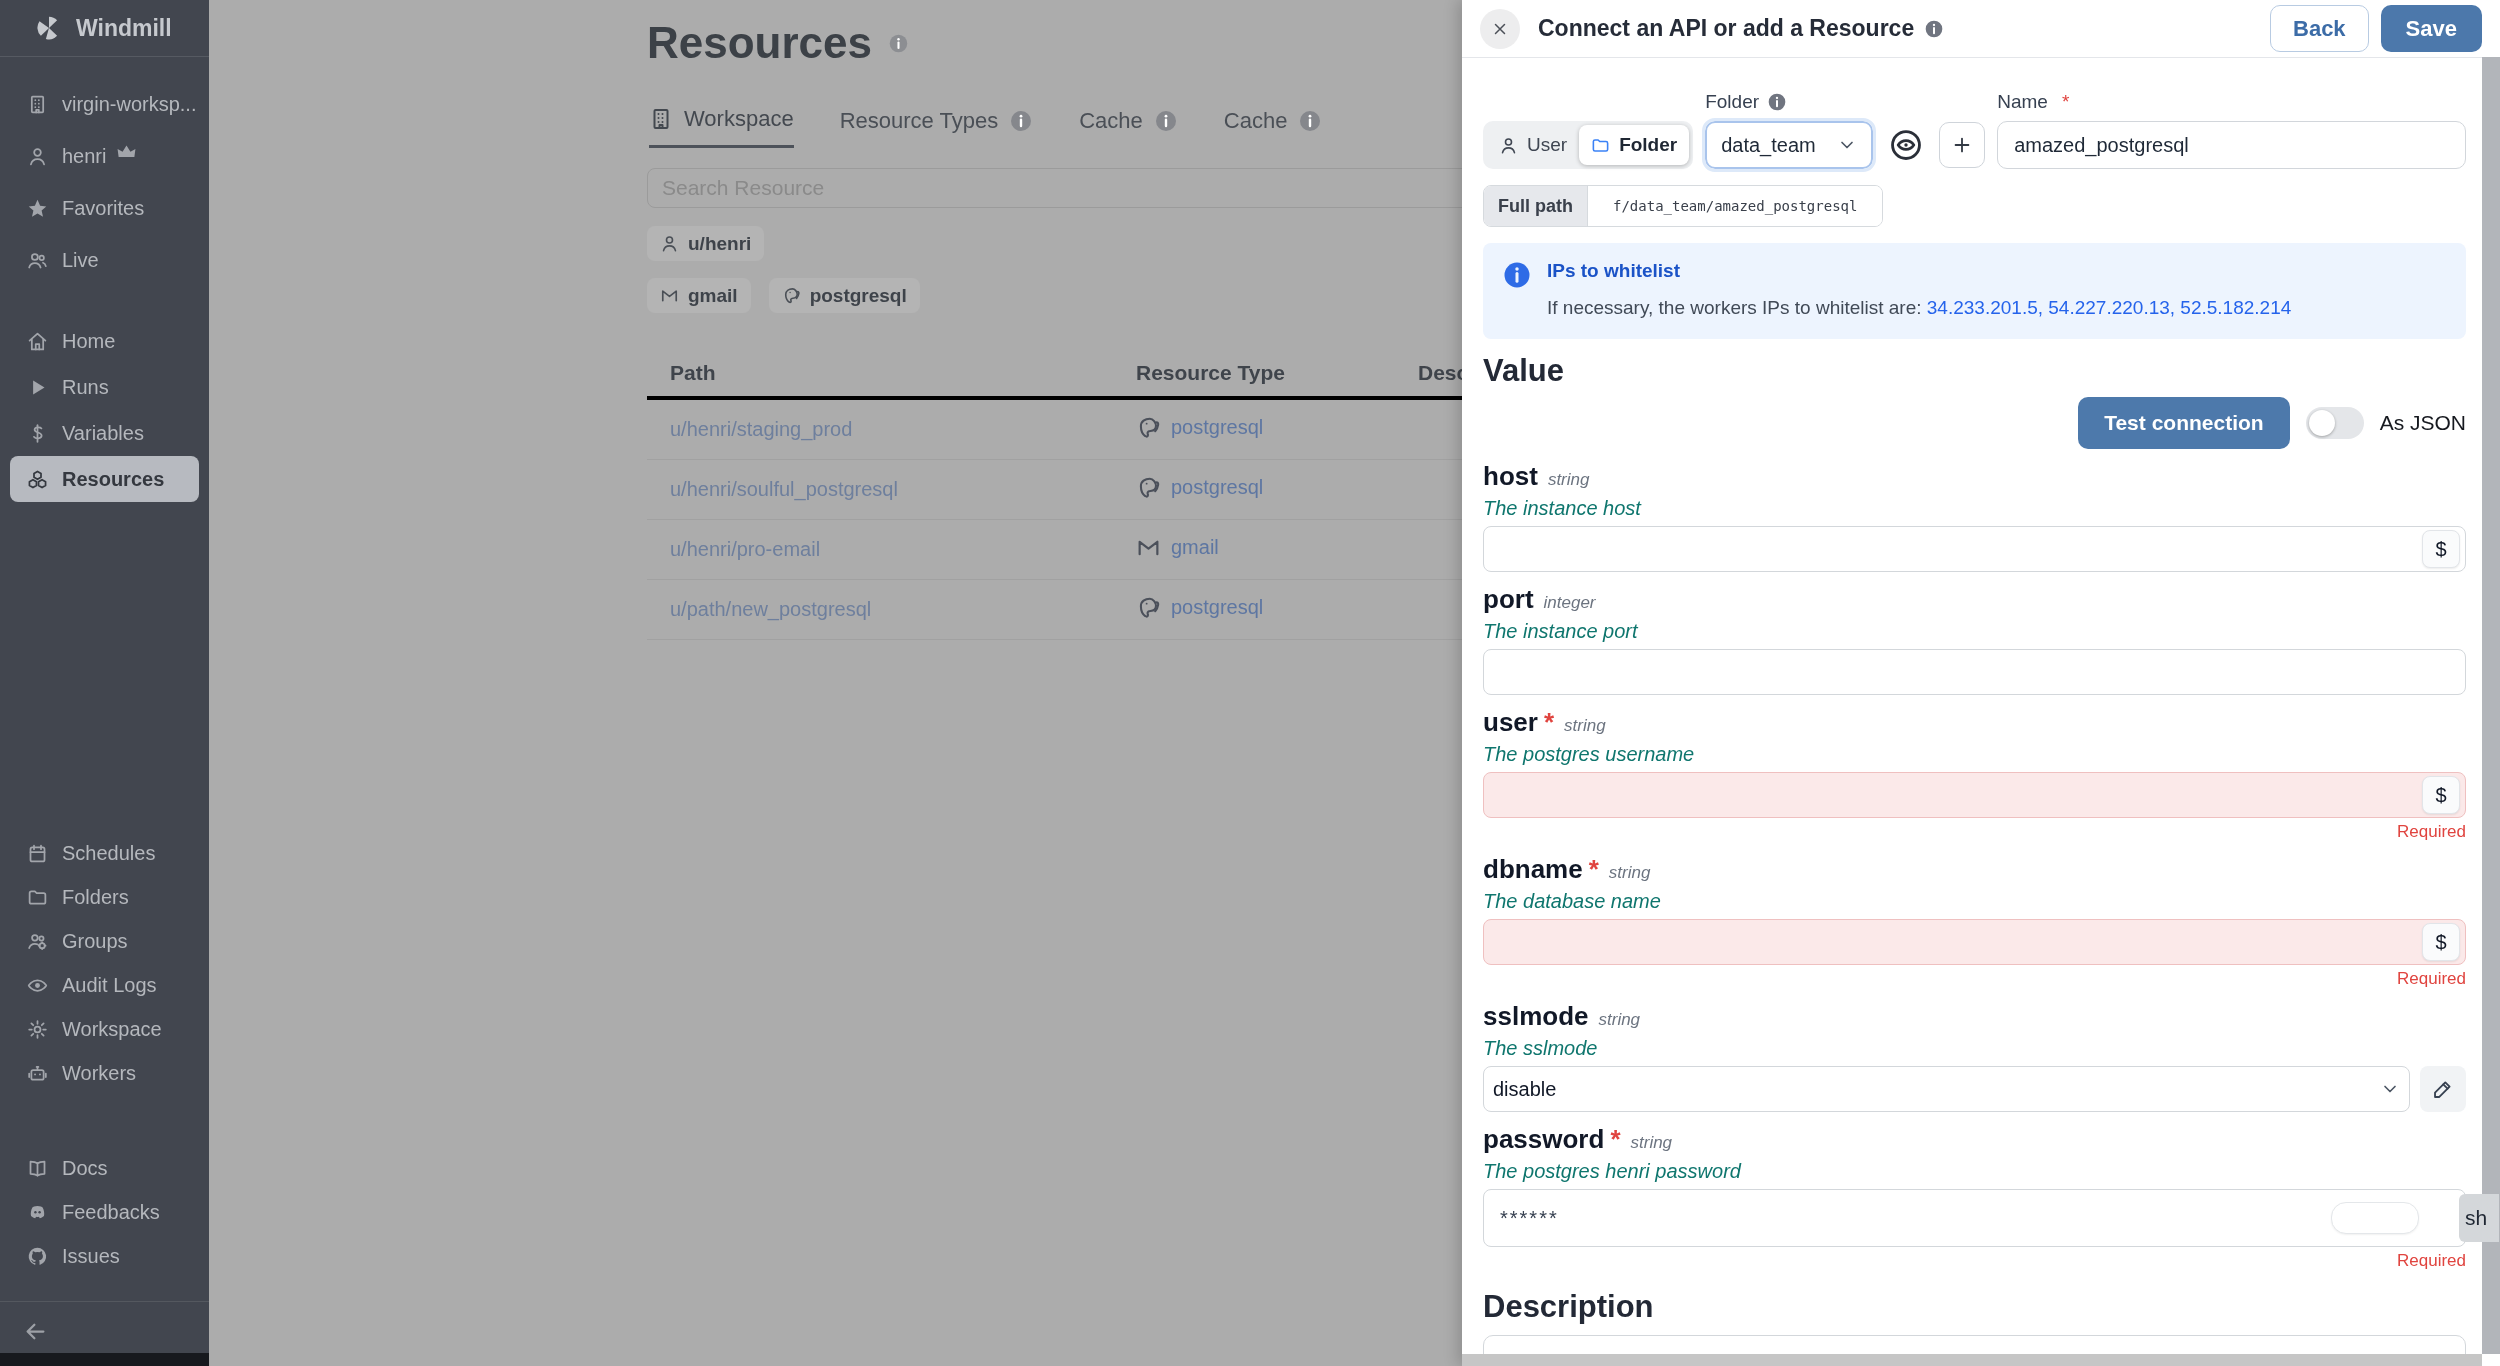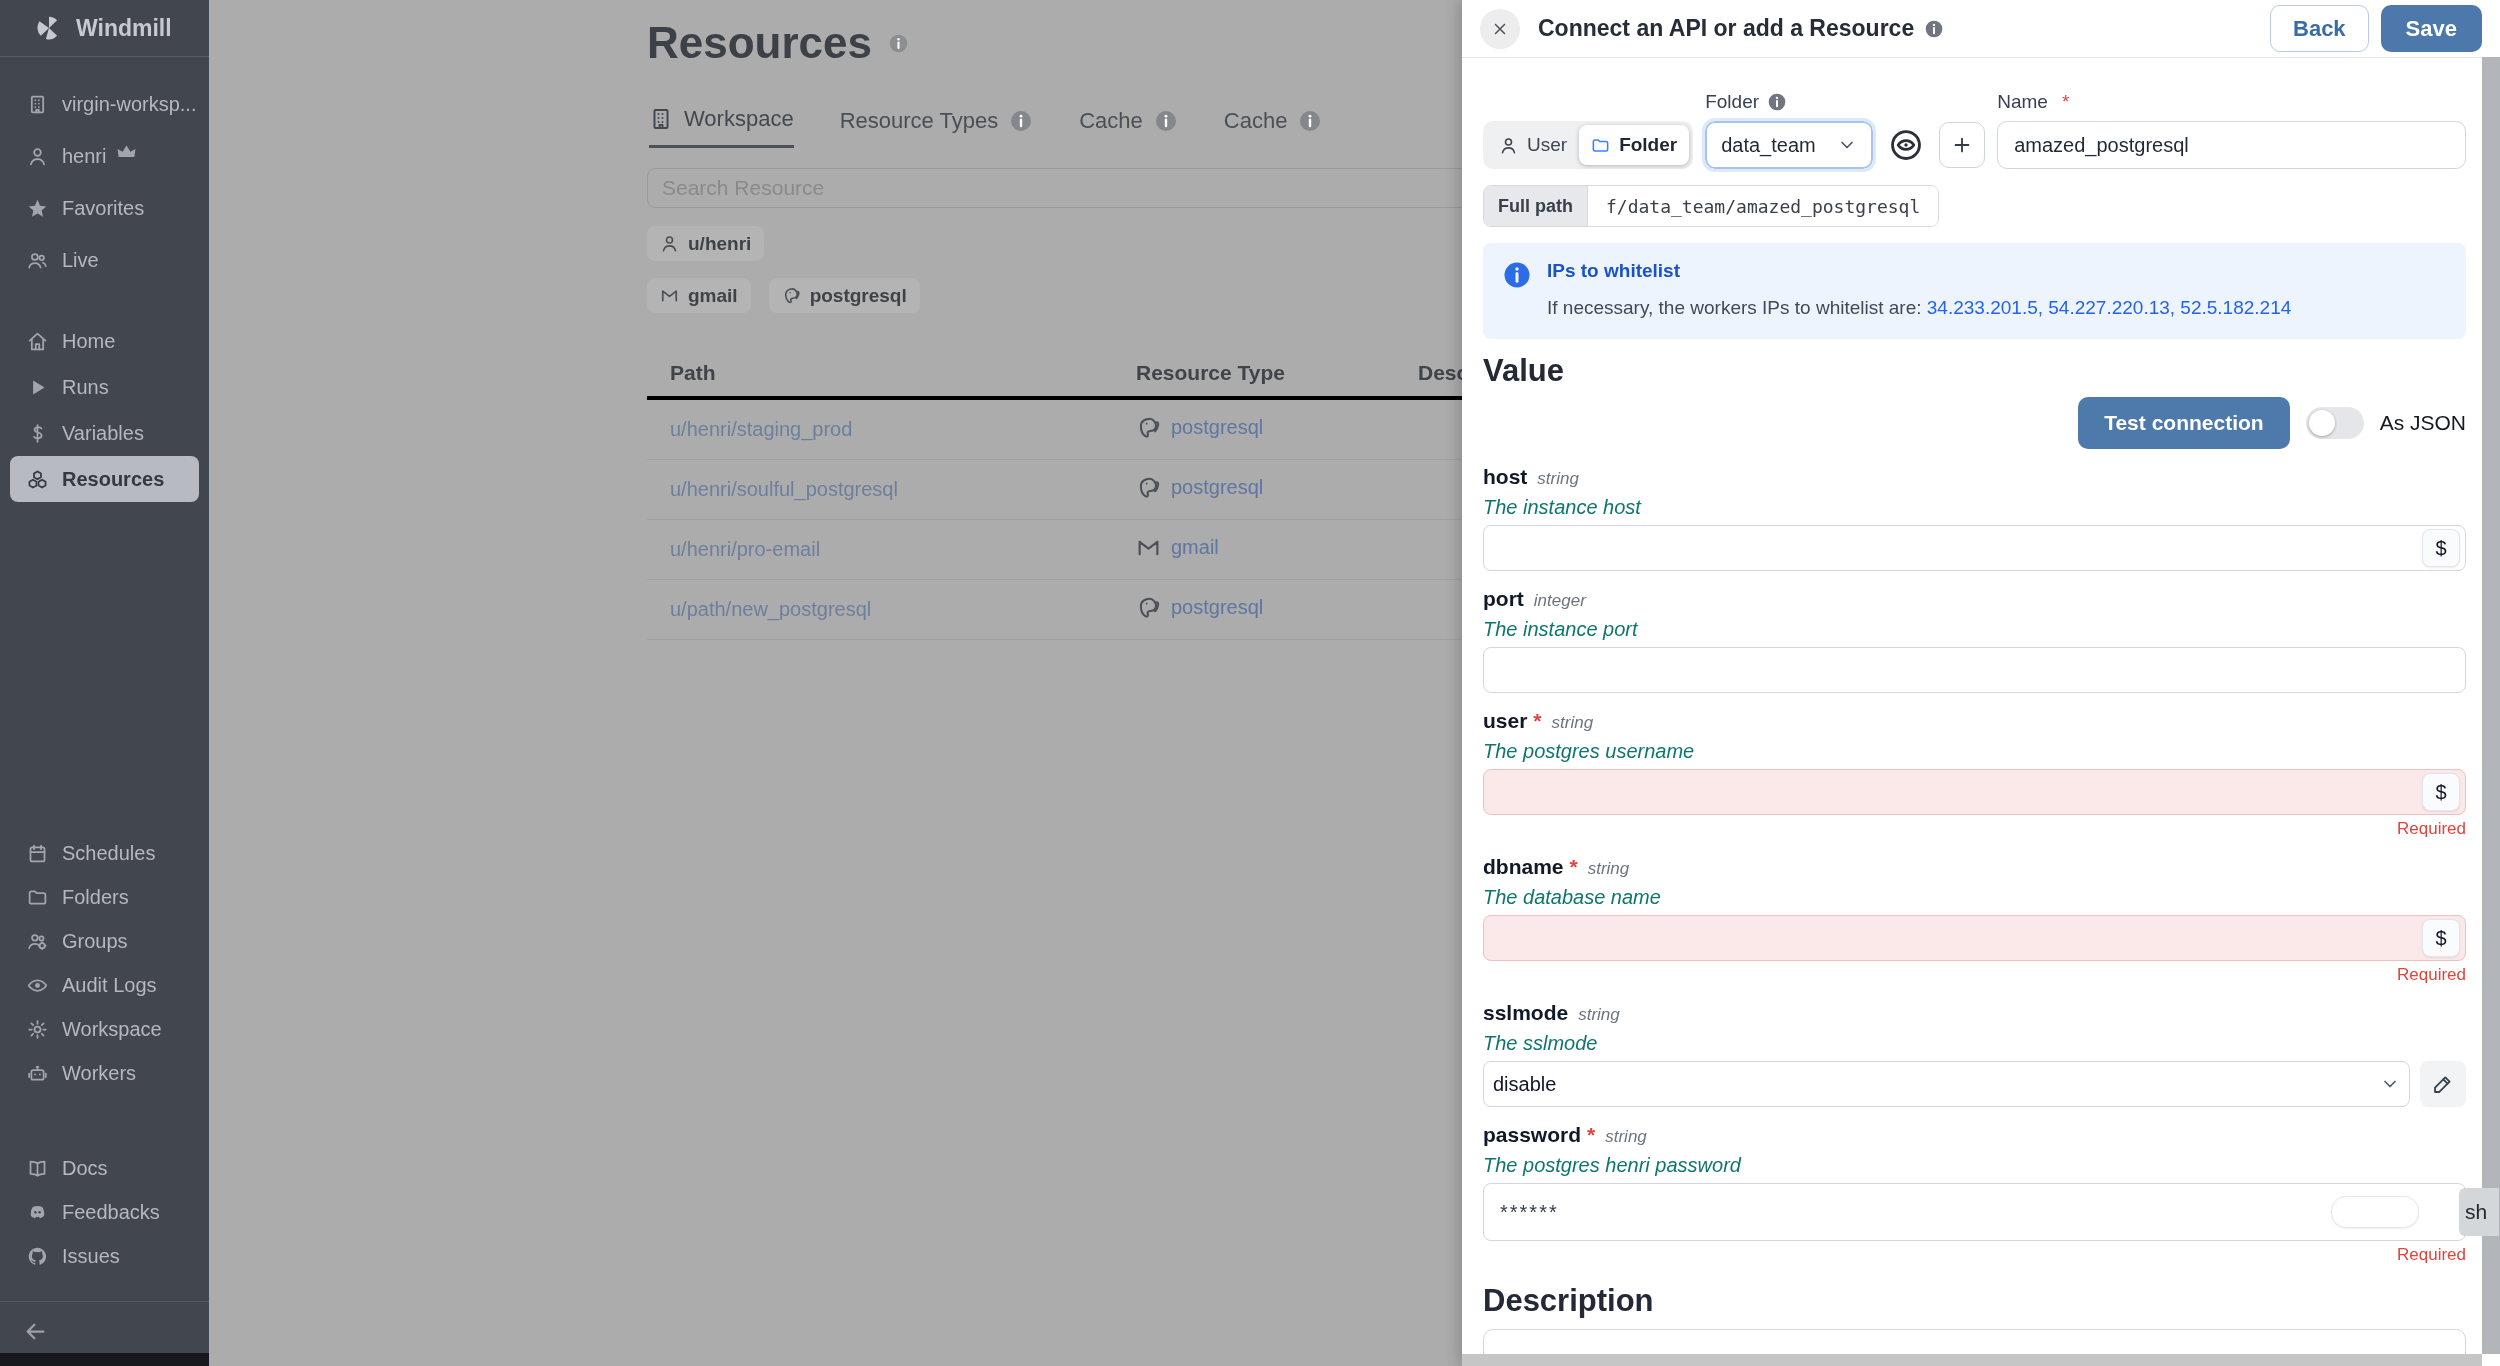--- a/index.html
+++ b/index.html
@@ -85,39 +85,39 @@
   .eye-btn{width:42px;height:44px;background:none;border:none;color:#2a2f38;display:flex;align-items:center;justify-content:center;cursor:pointer;margin-bottom:2px;padding:0;}
   .eye-btn svg{width:34px;height:34px;}
   .plus-btn{width:46px;height:46px;border:1px solid #cfd4da;border-radius:10px;background:#fff;color:#333a45;display:flex;align-items:center;justify-content:center;cursor:pointer;margin-bottom:1px;padding:0;}
   .plus-btn svg{width:22px;height:22px;}
   .name-col{flex:1;}
   .req-star{color:#e0443f;margin-left:6px;}
   .name-input{height:48px;border:1px solid #d2d6db;border-radius:10px;padding:0 16px;font-size:20px;color:#1f2937;box-sizing:border-box;display:flex;align-items:center;cursor:text;}
 
   .fullpath{display:inline-flex;margin-top:16px;border:1px solid #d6dade;border-radius:8px;overflow:hidden;height:40px;align-items:stretch;}
   .fp-label{background:#e6e8ec;padding:0 14px;display:flex;align-items:center;font-size:18px;font-weight:600;color:#3a404b;}
-  .fp-value{background:#fff;padding:0 18px;display:flex;align-items:center;font-family:"DejaVu Sans Mono",monospace;font-size:18px;color:#3a404b;border-left:1px solid #d6dade;}
+  .fp-value{background:#fff;padding:0 25px;display:flex;align-items:center;font-family:"DejaVu Sans Mono",monospace;font-size:14px;color:#3a404b;border-left:1px solid #d6dade;}
 
   .ips-box{margin-top:16px;background:#edf4fe;border-radius:8px;padding:17px 20px 20px 64px;position:relative;}
   .ips-icon{position:absolute;left:19px;top:17px;color:#2e6be6;}
   .ips-icon svg{width:30px;height:30px;}
   .ips-title{font-size:19px;font-weight:600;color:#1b53c7;}
   .ips-body{margin-top:15px;font-size:19px;color:#414a57;}
   .ips-list{color:#2563eb;}
 
   .value-h{margin:14px 0 0;font-size:31px;font-weight:bold;color:#232936;}
   .test-row{margin-top:8px;display:flex;justify-content:flex-end;align-items:center;gap:16px;}
   .test-btn{height:52px;padding:0 26px;background:#4d79ab;border:none;border-radius:10px;color:#fff;font-size:21px;font-weight:600;cursor:pointer;font-family:inherit;}
   .toggle-sw{width:58px;height:32px;background:#e4e6e9;border-radius:16px;position:relative;cursor:pointer;flex:none;}
   .knob{position:absolute;left:3px;top:3px;width:26px;height:26px;border-radius:50%;background:#fff;box-shadow:0 1px 3px rgba(0,0,0,.3);}
   .asjson{font-size:21px;color:#16191f;}
 
   .field{margin-top:16px;}
   .f-label{display:flex;align-items:baseline;gap:10px;line-height:23px;}
-  .f-name{font-size:21px;font-weight:bold;color:#111827;}
+  .f-name{font-size:26px;font-weight:bold;color:#111827;}
   .f-type{font-size:17px;font-style:italic;color:#6c7480;}
   .f-desc{margin-top:6px;font-size:20px;font-style:italic;color:#0f766e;line-height:22px;}
   .inp{position:relative;margin-top:7px;height:46px;border:1px solid #d3d7db;border-radius:8px;display:flex;align-items:center;padding:0 16px;box-sizing:border-box;font-size:20px;color:#374151;cursor:text;}
   .inp.invalid{background:#fbe9e9;border-color:#efc0c0;}
   .dollar-btn{position:absolute;right:5px;top:50%;transform:translateY(-50%);width:38px;height:38px;background:#fafbfc;border:1px solid #e2e5e9;border-radius:8px;box-shadow:0 1px 2px rgba(0,0,0,.08);font-size:20px;color:#111827;cursor:pointer;font-family:inherit;}
   .inp.pwd{height:58px;letter-spacing:2px;}
   .pwd-pill{position:absolute;right:46px;top:50%;transform:translateY(-50%);width:86px;height:30px;border:1px solid #e4e7ea;border-radius:15px;background:#fff;box-shadow:0 1px 2px rgba(0,0,0,.06);cursor:pointer;}
   .sh-tab{position:absolute;right:-34px;top:50%;transform:translateY(-50%);width:40px;height:48px;background:#d4d7da;border-radius:6px 0 0 6px;display:flex;align-items:center;justify-content:flex-start;padding-left:6px;font-size:21px;color:#1f2733;letter-spacing:0;z-index:6;box-sizing:border-box;}
   .f-err{margin-top:4px;text-align:right;font-size:17px;color:#e0443f;line-height:20px;}
   .sel-row{margin-top:7px;display:flex;gap:10px;align-items:center;}

